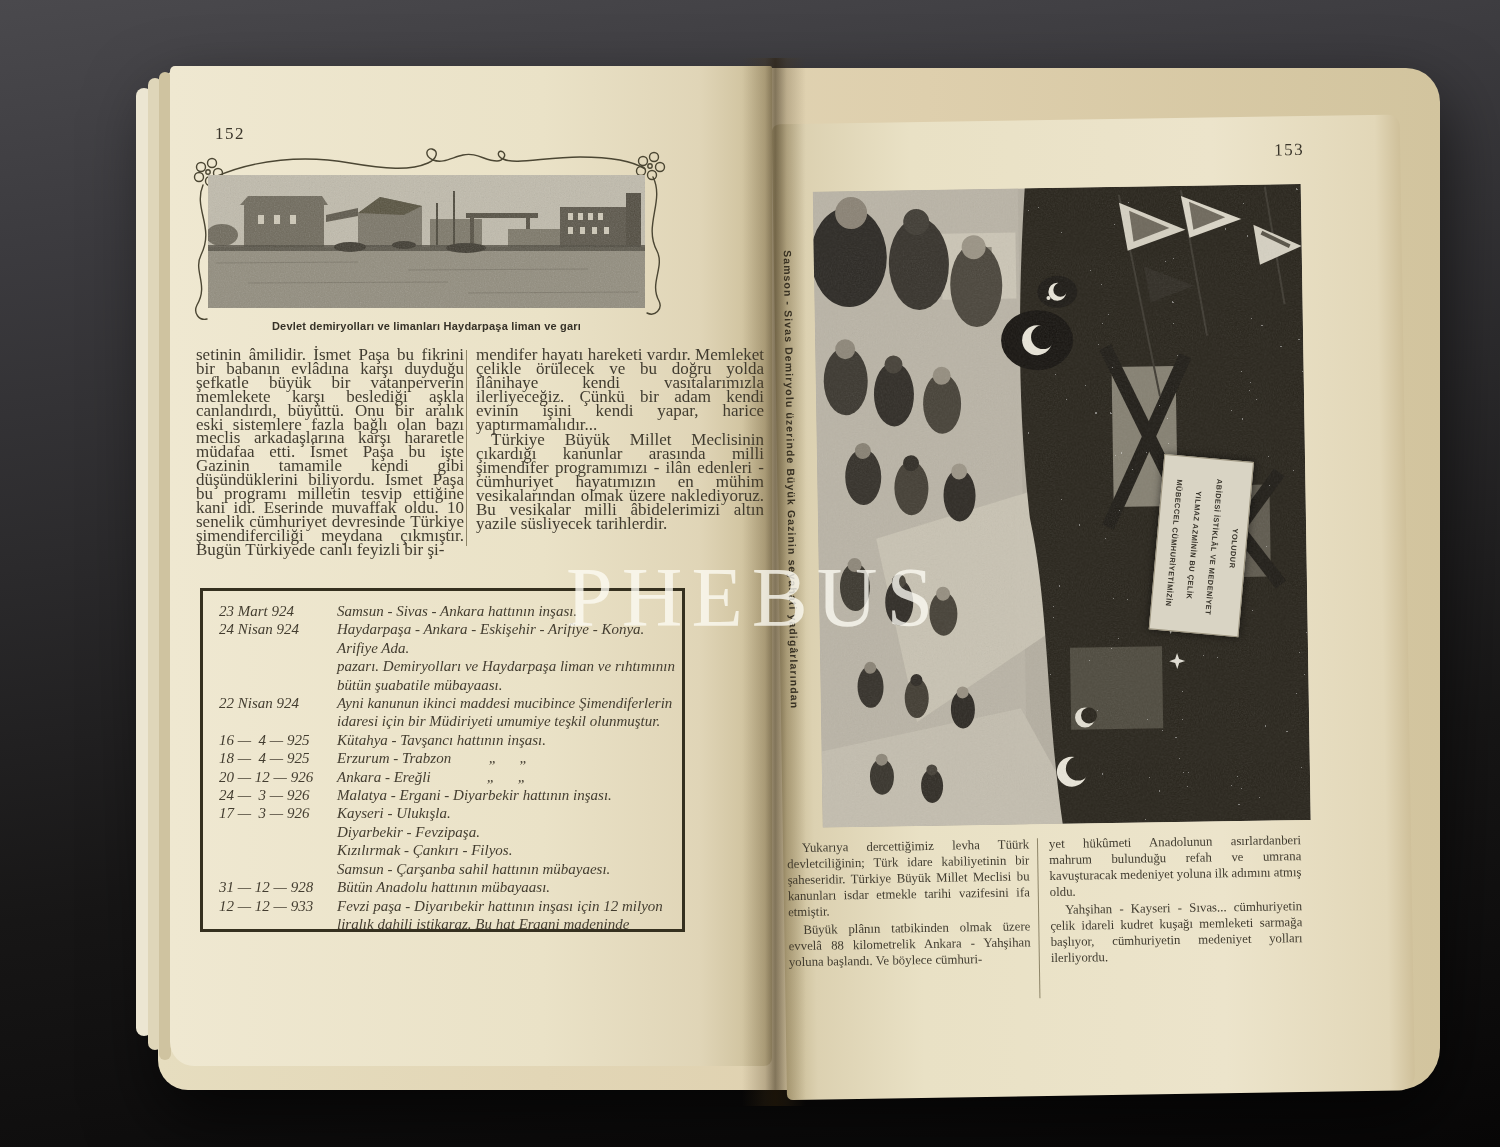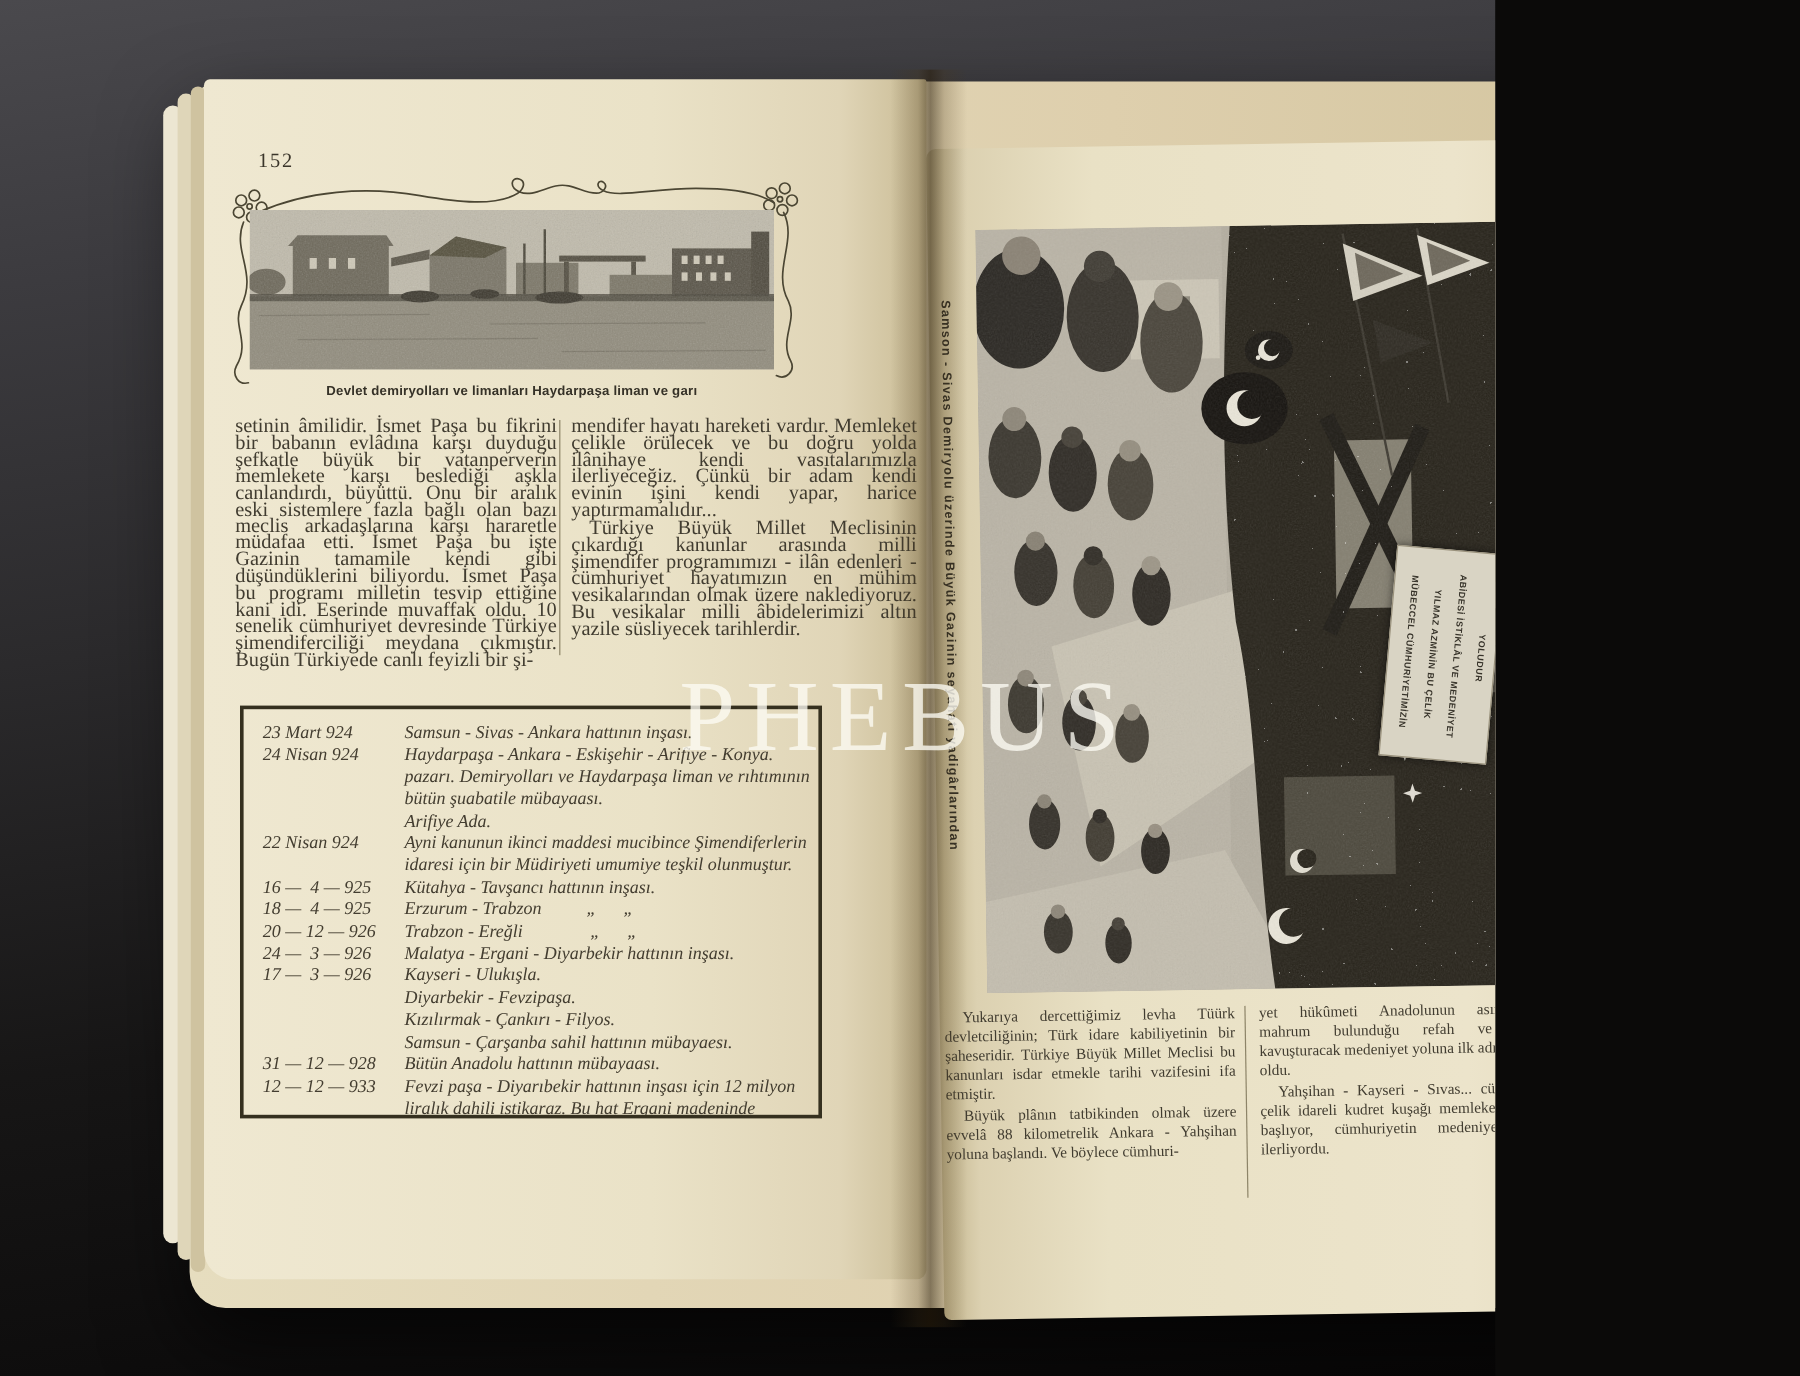--- a/index.html
+++ b/index.html
@@ -1,16 +1,16 @@
 <!DOCTYPE html>
 <html><head>
 <meta charset="utf-8">
 <style>
   html,body{margin:0;padding:0;background:#0b0a09;}
-  .stage{position:relative;width:1246px;height:1147px;overflow:hidden;
+  .stage{position:relative;width:1500px;height:1147px;overflow:hidden;
     background:linear-gradient(172deg,#4a494d 0%,#3c3b3f 18%,#2b2a2c 42%,#171616 68%,#080707 100%);
     font-family:"Liberation Serif",serif;color:#3e3930;}
   
   .under-book{position:absolute;left:158px;top:68px;width:1282px;height:1022px;
     background:linear-gradient(90deg,#e6ddbf 0%,#decfad 60%,#d2c49e 100%);
     border-radius:26px 34px 42px 30px;box-shadow:0 30px 70px rgba(0,0,0,.65);}
   .stack-edge{position:absolute;border-radius:10px;}
   .se1{left:136px;top:88px;width:16px;height:948px;background:#ece6d2;}
   .se2{left:148px;top:78px;width:14px;height:972px;background:#dfd6b9;}
   .se3{left:159px;top:72px;width:12px;height:988px;background:#cfc3a0;}
@@ -180,41 +180,41 @@
     <div class="trow">
           <div class="tdate">23 Mart 924</div>
           <div class="tdesc">Samsun - Sivas - Ankara hattının inşası.</div>
         </div>
         <div class="trow">
           <div class="tdate">24 Nisan 924</div>
           <div class="tdesc">Haydarpaşa - Ankara - Eskişehir - Arifiye - Konya.</div>
         </div>
         <div class="trow">
           <div class="tdate"></div>
+          <div class="tdesc">Arifiye Ada.</div>
+        </div>
+        <div class="trow">
+          <div class="tdate"></div>
           <div class="tdesc">pazarı. Demiryolları ve Haydarpaşa liman ve rıhtımının bütün şuabatile mübayaası.</div>
-        </div>
-        <div class="trow">
-          <div class="tdate"></div>
-          <div class="tdesc">Arifiye Ada.</div>
         </div>
         <div class="trow">
           <div class="tdate">22 Nisan 924</div>
           <div class="tdesc">Ayni kanunun ikinci maddesi mucibince Şimendiferlerin idaresi için bir Müdiriyeti umumiye teşkil olunmuştur.</div>
         </div>
         <div class="trow">
           <div class="tdate">16 —  4 — 925</div>
           <div class="tdesc">Kütahya - Tavşancı hattının inşası.</div>
         </div>
         <div class="trow">
           <div class="tdate">18 —  4 — 925</div>
           <div class="tdesc">Erzurum - Trabzon          „      „</div>
         </div>
         <div class="trow">
           <div class="tdate">20 — 12 — 926</div>
-          <div class="tdesc">Trabzon - Ereğli               „      „</div>
+          <div class="tdesc">Ankara - Ereğli               „      „</div>
         </div>
         <div class="trow">
           <div class="tdate">24 —  3 — 926</div>
           <div class="tdesc">Malatya - Ergani - Diyarbekir hattının inşası.</div>
         </div>
         <div class="trow">
           <div class="tdate">17 —  3 — 926</div>
           <div class="tdesc">Kayseri - Ulukışla.</div>
         </div>
         <div class="trow">

